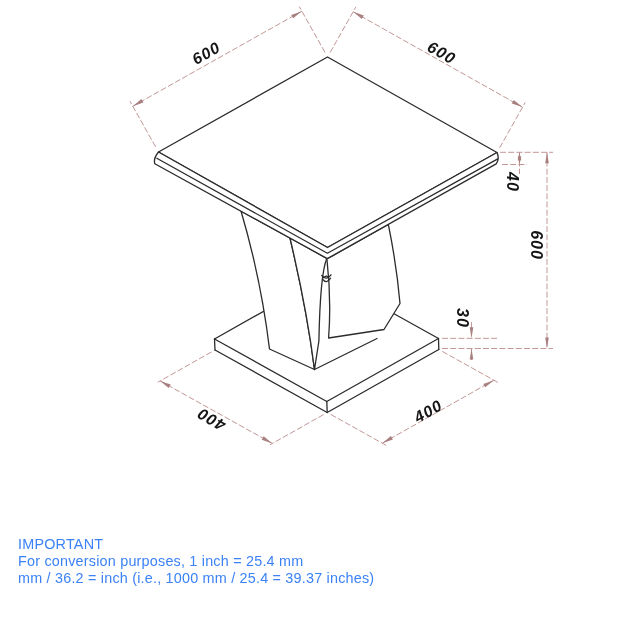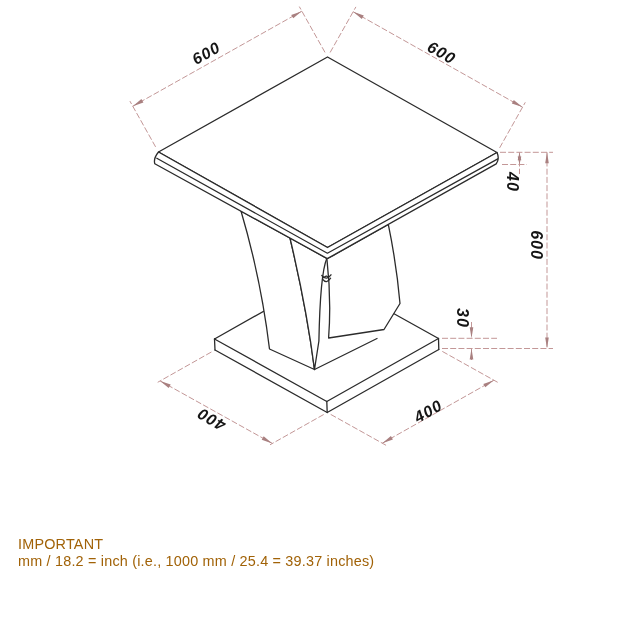--- a/index.html
+++ b/index.html
@@ -3,21 +3,21 @@
 <meta charset="utf-8">
 <style>
   html,body{margin:0;padding:0;background:#ffffff;}
   .stage{position:relative;width:630px;height:630px;background:#ffffff;overflow:hidden;
          font-family:"Liberation Sans",sans-serif;}
   svg{position:absolute;left:0;top:0;}
   .obj{fill:none;stroke:#2b2b2b;stroke-width:1.3;stroke-linejoin:round;stroke-linecap:round;}
   .objfill{fill:#ffffff;stroke:#2b2b2b;stroke-width:1.3;stroke-linejoin:round;stroke-linecap:round;}
   .dimline{fill:none;stroke-width:1;stroke-dasharray:6 2.2;}
   .dimtext{font:italic bold 16px "Liberation Sans",sans-serif;letter-spacing:1px;}
-  .notes{position:absolute;left:18px;top:536px;color:#a16207;
+  .notes{position:absolute;left:18px;top:536px;color:#3b82f6;
          font-size:14.4px;line-height:16.8px;letter-spacing:0.2px;}
   .notes div{white-space:nowrap;}
 </style>
 </head>
 <body>
 
 <div class="stage">
 
 <svg width="630" height="630" viewBox="0 0 630 630">
 
@@ -99,16 +99,17 @@
     <text transform="translate(506.5,182) rotate(90)">40</text>
     <text transform="translate(530.5,245) rotate(90)">600</text>
     <text transform="translate(457,318) rotate(90)">30</text>
     <text transform="translate(214,414.5) rotate(209.1)">400</text>
     <text transform="translate(431,416) rotate(-29.4)">400</text>
   </g>
 </svg>
 
 <div class="notes">
   <div>IMPORTANT</div>
-  <div>mm / 18.2 = inch (i.e., 1000 mm / 25.4 = 39.37 inches)</div>
+  <div>For conversion purposes, 1 inch = 25.4 mm</div>
+  <div>mm / 36.2 = inch (i.e., 1000 mm / 25.4 = 39.37 inches)</div>
 </div>
 
 </div>
 
 </body></html>

